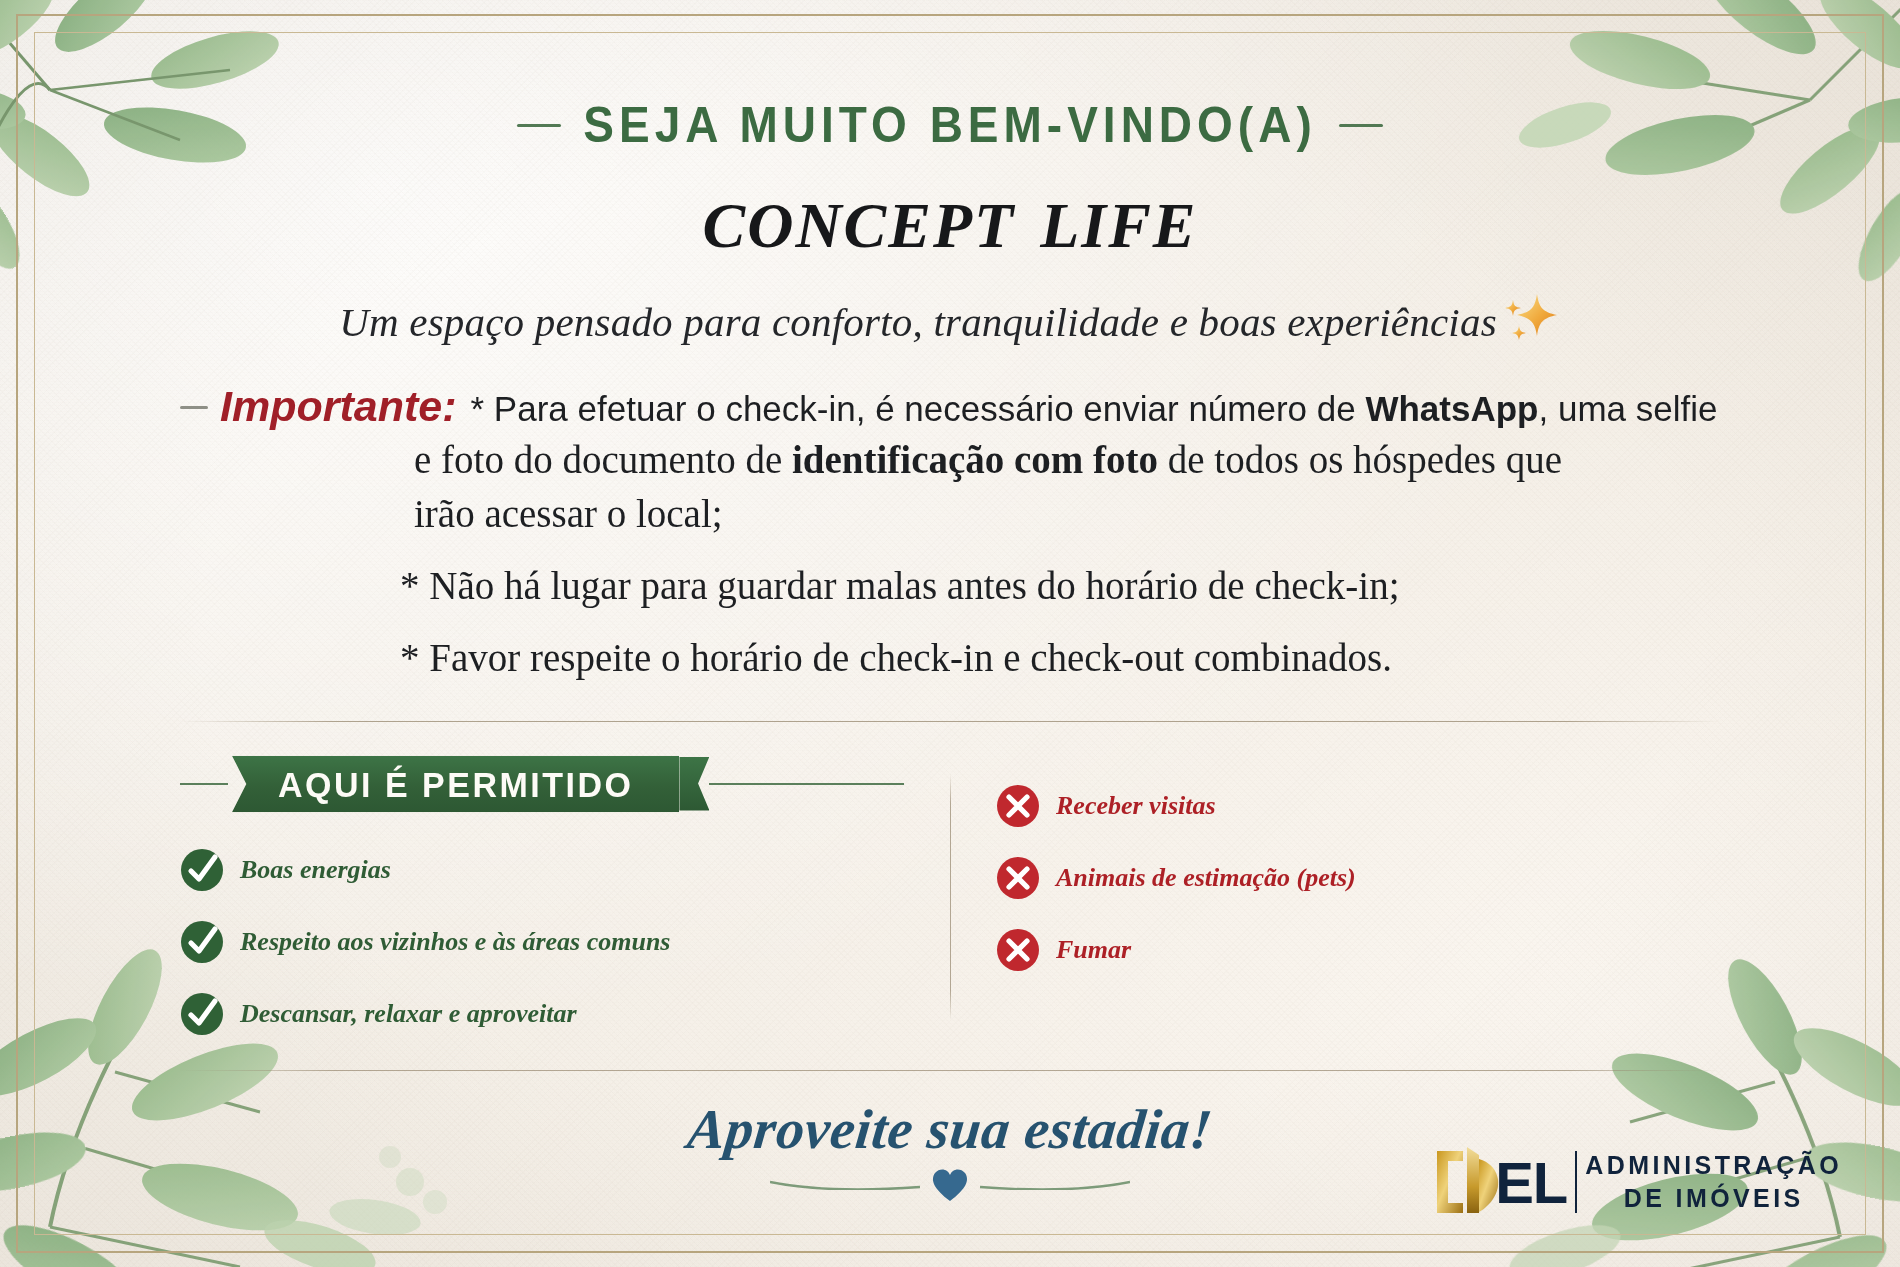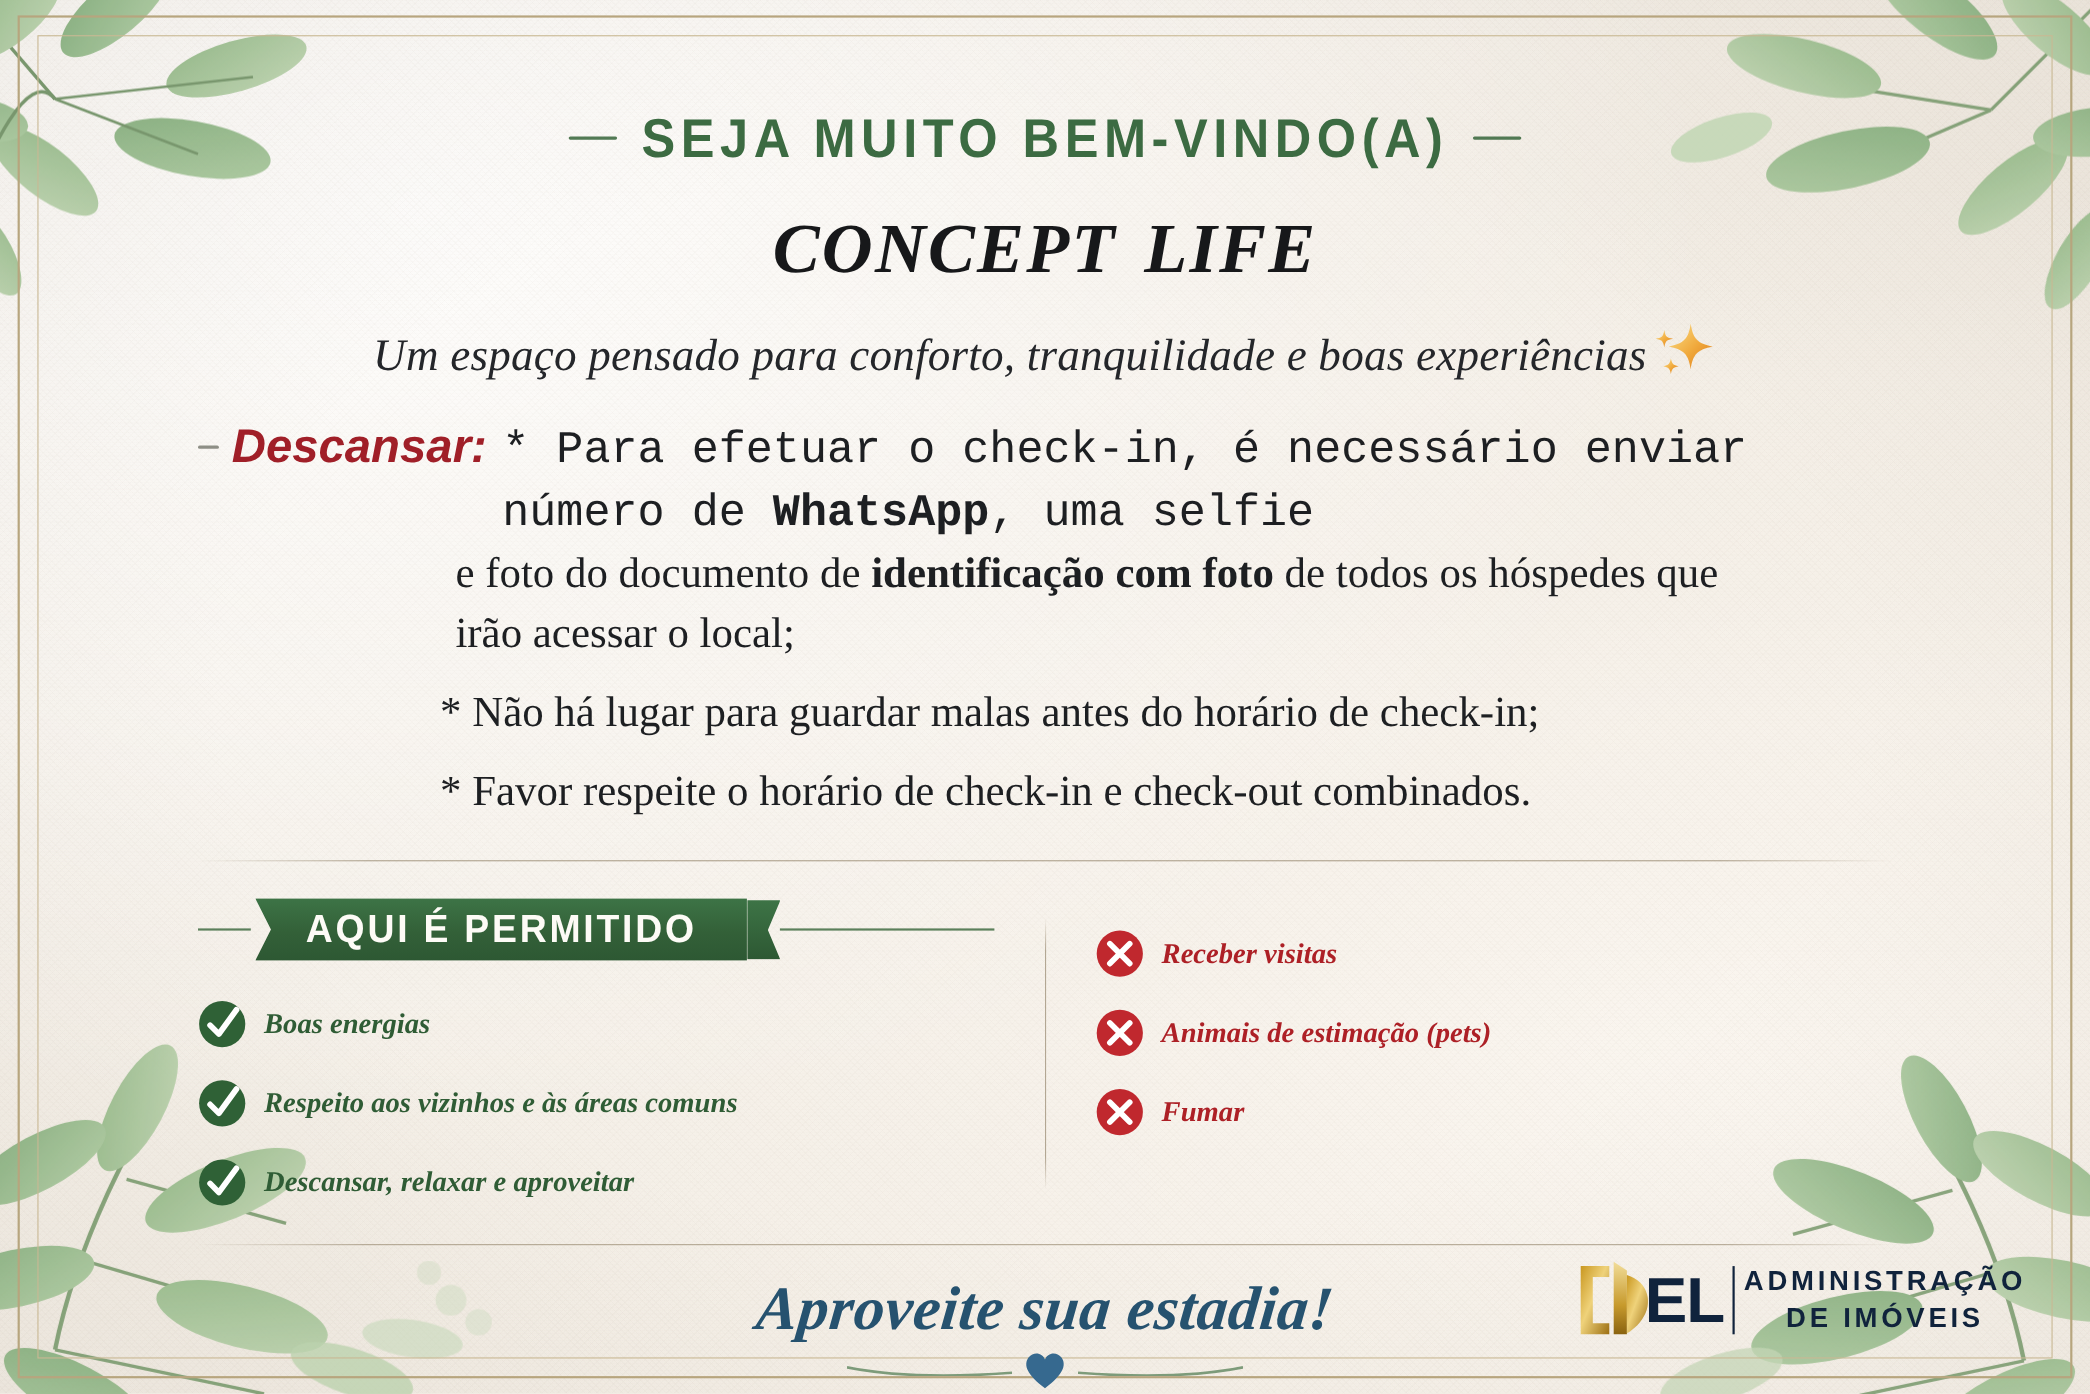--- a/index.html
+++ b/index.html
@@ -141,22 +141,22 @@
   .imp-label {
     font-family: "Liberation Sans", sans-serif;
     font-weight: bold;
     font-style: italic;
     font-size: 43px;
     color: #a01f28;
     white-space: nowrap;
     margin-right: 14px;
   }
   .imp-text {
-    font-family: Liberation Mono, monospace;
-    font-size: 41px;
+    font-family: Liberation Sans, sans-serif;
+    font-size: 35px;
     color: #1d1f22;
     line-height: 1.38;
   }
   .imp-text b { font-weight: bold; }
 
   .imp-cont {
     font-family: "Liberation Serif", serif;
     font-size: 39px;
     color: #1d1f22;
     line-height: 1.38;
@@ -422,21 +422,21 @@
         </defs>
         <path d="M38 4 C40 18 44 22 58 25 C44 28 40 32 38 46 C36 32 32 28 18 25 C32 22 36 18 38 4Z" fill="url(#sp)"></path>
         <path d="M14 10 C15 16 16 17 22 18 C16 19 15 20 14 26 C13 20 12 19 6 18 C12 17 13 16 14 10Z" fill="url(#sp)"></path>
         <path d="M20 36 C21 41 22 42 27 43 C22 44 21 45 20 50 C19 45 18 44 13 43 C18 42 19 41 20 36Z" fill="url(#sp)"></path>
       </svg>
     </div>
 
     <div class="important-block">
       <div class="imp-line-1">
         <div class="imp-dash"></div>
-        <div class="imp-label">Descansar:</div>
+        <div class="imp-label">Importante:</div>
         <div class="imp-text"><span>* Para efetuar o check-in, é necessário enviar número de </span><b>WhatsApp</b><span>, uma selfie</span></div>
       </div>
       <div class="imp-cont"><span>e foto do documento de </span><b>identificação com foto</b><span> de todos os hóspedes que</span></div>
       <div class="imp-cont">irão acessar o local;</div>
       <div class="imp-bullet">* Não há lugar para guardar malas antes do horário de check-in;</div>
       <div class="imp-bullet">* Favor respeite o horário de check-in e check-out combinados.</div>
     </div>
 
     <div class="divider-h"></div>
 

